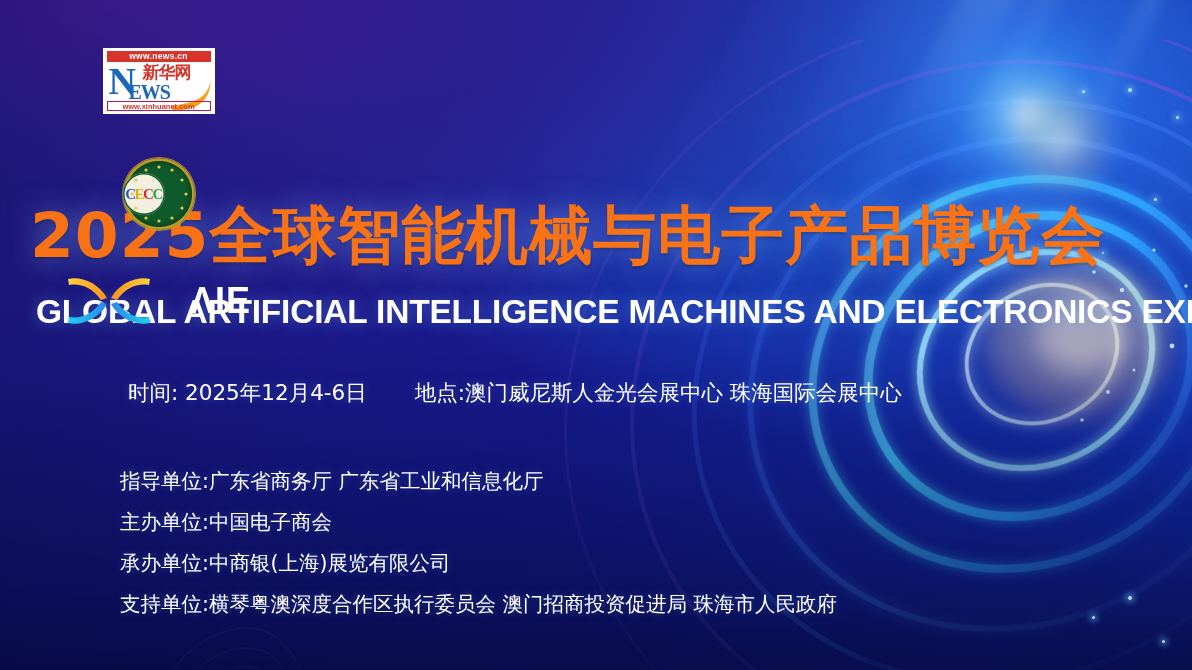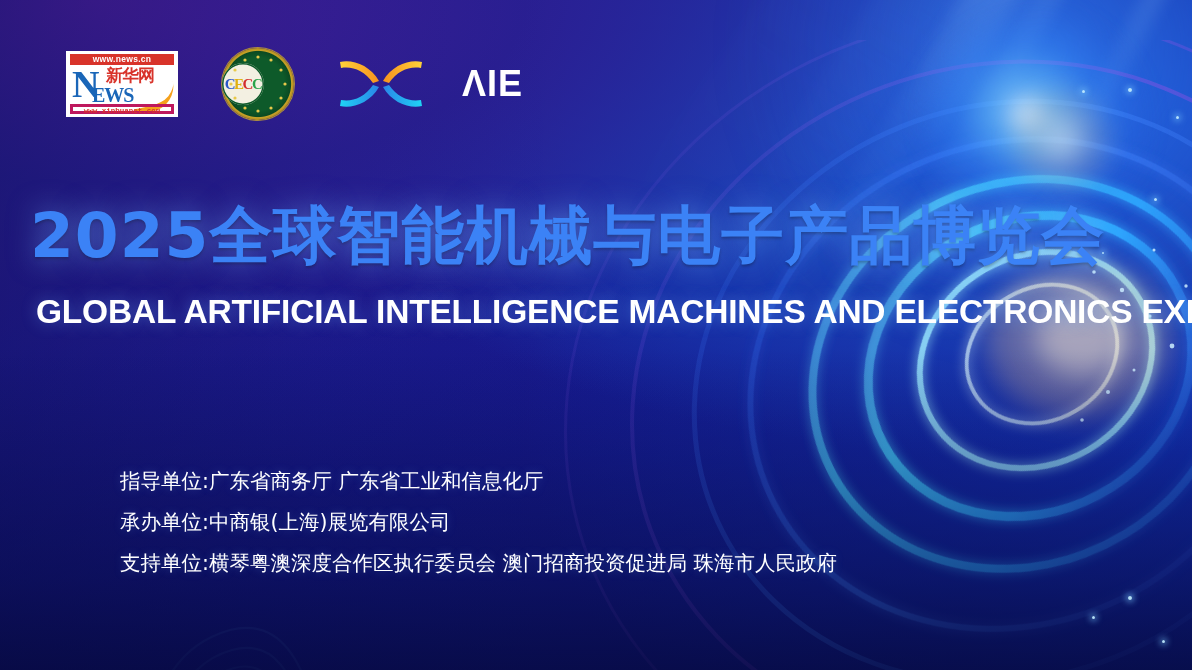--- a/index.html
+++ b/index.html
@@ -87,45 +87,45 @@
     position: absolute; border-radius: 50%;
     background: rgba(190,235,255,0.95);
     box-shadow: 0 0 6px 2px rgba(120,200,255,0.65);
   }
 
   
   .logo-row {
     position: absolute; left: 66px; top: 48px;
     display: flex; align-items: center; gap: 44px;
     z-index: 6;
+    flex-direction: column;
   }
 
   
   .xinhua {
     position: relative;
     width: 112px; height: 66px;
     background: #ffffff;
     overflow: hidden;
   }
   .xh-top {
     position: absolute; left: 4px; top: 3px; right: 4px; height: 11px;
     background: #d8332a;
     color: #ffffff;
     font-size: 8.5px; font-weight: bold; letter-spacing: .3px;
     line-height: 11px; text-align: center;
     font-family: "Liberation Sans", sans-serif;
   }
   .xh-bottom {
     position: absolute; left: 4px; bottom: 3px; right: 4px; height: 10px;
-    border: 3px solid #be185d;
+    border: 1px solid #be185d;
     color: #d8332a;
     font-size: 7.5px; font-weight: bold;
     line-height: 9px; text-align: center;
     box-sizing: border-box;
-    font-family: Liberation Mono, monospace;
   }
   .xh-n {
     position: absolute; left: 6px; top: 14px;
     font-size: 38px; font-weight: bold; color: #1a66b8;
     font-family: "Liberation Serif", serif;
     line-height: 38px;
   }
   .xh-ews {
     position: absolute; left: 26px; top: 34px;
     font-size: 20px; font-weight: bold; color: #1a66b8;
@@ -172,21 +172,21 @@
   .aie-text {
     font-size: 36px; font-weight: bold; color: #ffffff;
     font-family: "Liberation Sans", sans-serif;
     letter-spacing: 1px; line-height: 36px; margin-left: 24px;
   }
 
   
   .title-cn {
     position: absolute; left: 30px; top: 196px; z-index: 5;
     font-family: "DejaVu Sans", "Liberation Sans", sans-serif;
-    font-size: 63px; font-weight: bold; color: #3b82f6;
+    font-size: 63px; font-weight: bold; color: #f97316;
     letter-spacing: 1px; white-space: nowrap; line-height: 80px;
     text-shadow: 0 0 28px rgba(120,180,255,0.55), 0 2px 3px rgba(0,0,0,0.30);
   }
   .title-en {
     position: absolute; left: 36px; top: 290px; z-index: 5;
     font-family: "Liberation Sans", sans-serif;
     font-size: 33.5px; font-weight: bold; color: #ffffff;
     letter-spacing: -0.2px; white-space: nowrap; line-height: 44px;
     text-shadow: 0 0 16px rgba(110,170,255,0.45);
   }
@@ -365,20 +365,26 @@
         <path d="M2 49 C14 52 32 46 41 30 L35 28 C26 41 14 45 3 43 Z" fill="url(#aieCyan)"></path>
         <path d="M84 49 C72 52 54 46 45 30 L51 28 C60 41 72 45 83 43 Z" fill="url(#aieCyan2)"></path>
       </svg>
       <div class="aie-text">ΛIE</div>
     </div>
   </div>
 
   <div class="title-cn">2025全球智能机械与电子产品博览会</div>
   <div class="title-en">GLOBAL ARTIFICIAL INTELLIGENCE MACHINES AND ELECTRONICS EXPO</div>
 
+  <div class="meta-line">
+    <span>时间: 2025年12月4-6日</span>
+    <span class="gap"></span>
+    <span>地点:澳门威尼斯人金光会展中心  珠海国际会展中心</span>
+  </div>
 
   <div class="org-block">
     <div>指导单位:广东省商务厅  广东省工业和信息化厅</div>
+    <div>主办单位:中国电子商会</div>
     <div>承办单位:中商银(上海)展览有限公司</div>
     <div>支持单位:横琴粤澳深度合作区执行委员会  澳门招商投资促进局  珠海市人民政府</div>
   </div>
 
 </div>
 
 </body></html>

